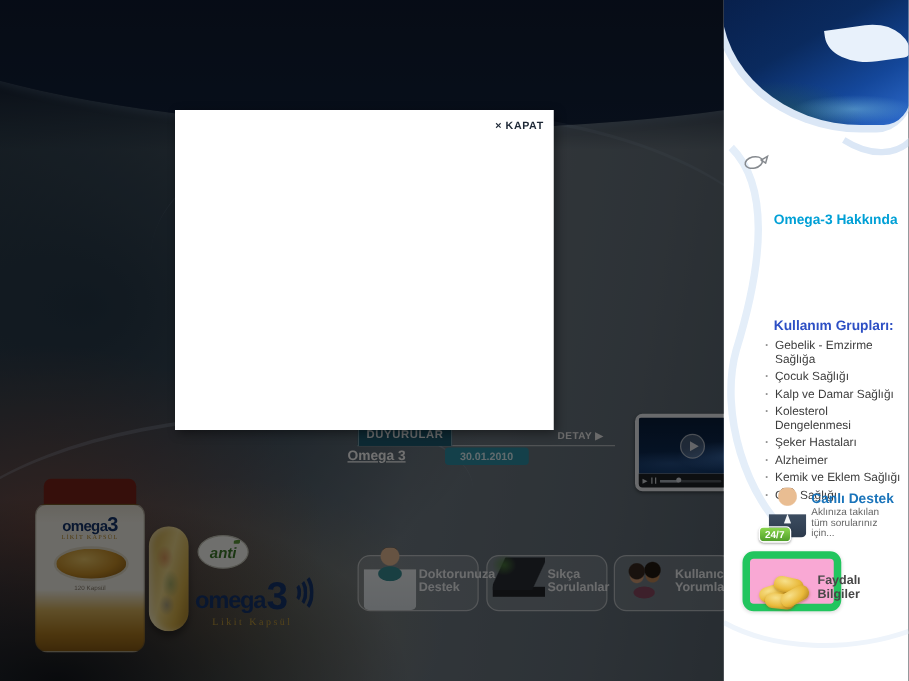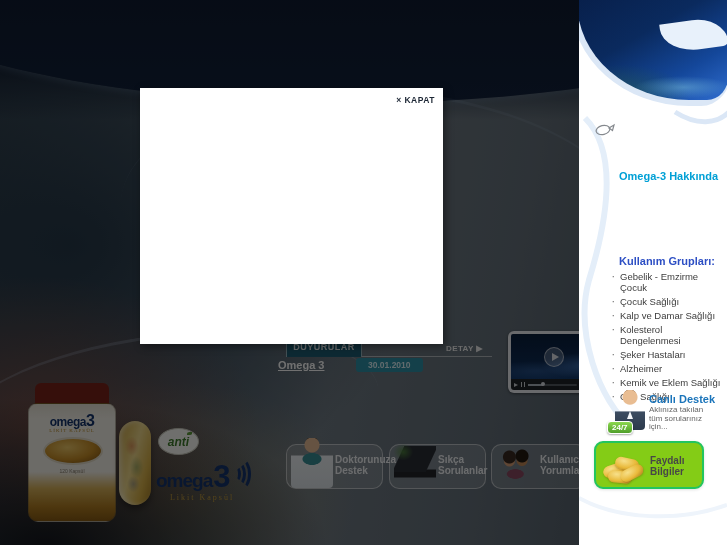--- a/index.html
+++ b/index.html
@@ -156,21 +156,21 @@
       radial-gradient(ellipse 9px 5px at 50% 7%, #6b4a30 0 5px, transparent 6px),
       linear-gradient(180deg, transparent 52%, #3c4c60 55%, #2c3a4c 100%);
     border-radius:4px;}
   .avatar::after{content:"";position:absolute;left:12px;top:21px;width:6px;height:8px;background:#f4f6f8;
     clip-path:polygon(50% 0,100% 100%,0 100%);}
   .badge{position:absolute;left:0px;top:33px;background:linear-gradient(180deg,#8cd84f,#4f9e2a);
     border:1px solid #fff;border-radius:4px;box-shadow:0 1px 2px rgba(0,0,0,.35);
     color:#fff;font-size:8px;font-weight:bold;padding:1px 4px;}
   .sup-title{position:absolute;left:42px;top:5px;color:#1a74ba;font-size:11px;font-weight:bold;}
   .sup-text{position:absolute;left:42px;top:18px;width:62px;color:#666;font-size:8px;line-height:8.5px;}
-  .useful{position:absolute;left:15px;top:441px;width:110px;height:48px;background:#84cc16;border:2px solid #22c55e;
+  .useful{position:absolute;left:15px;top:441px;width:79px;height:48px;background:#f9a8d4;border:6px solid #22c55e;
     border-radius:9px;box-shadow:0 1px 3px rgba(0,0,0,.12);cursor:pointer;}
   .caps{position:absolute;left:5px;top:7px;width:46px;height:34px;}
   .caps i{position:absolute;width:24px;height:12px;border-radius:7px;
     background:radial-gradient(ellipse at 35% 30%,#f7e08a 0%,#e9b93a 55%,#a8761a 100%);
     box-shadow:0 1px 2px rgba(120,80,10,.4);}
   .caps i:nth-child(1){left:2px;top:14px;transform:rotate(-18deg);}
   .caps i:nth-child(2){left:14px;top:8px;transform:rotate(12deg);}
   .caps i:nth-child(3){left:7px;top:21px;transform:rotate(6deg);}
   .caps i:nth-child(4){left:19px;top:17px;transform:rotate(-28deg);}
   .useful-label{position:absolute;left:54px;top:12px;color:#474747;font-size:10px;font-weight:bold;line-height:11px;}
@@ -277,21 +277,21 @@
     </svg>
     <svg class="fish" width="22" height="18">
       <ellipse cx="9" cy="9" rx="7" ry="4.5" stroke="#85898e" stroke-width="1.2" fill="none" transform="rotate(-14 9 9)"></ellipse>
       <path d="M 15,7 L 20,4 L 18.5,9.5 Z" stroke="#85898e" stroke-width="1.2" fill="none"></path>
     </svg>
 
     <div class="s-title t1">Omega-3 Hakkında</div>
 
     <div class="s-title t2">Kullanım Grupları:</div>
     <ul class="s-list l2">
-      <li>Gebelik - Emzirme Çocuk</li>
+      <li>Gebelik - Emzirme Sağlığa</li>
       <li>Çocuk Sağlığı</li>
       <li>Kalp ve Damar Sağlığı</li>
       <li>Kolesterol Dengelenmesi</li>
       <li>Şeker Hastaları</li>
       <li>Alzheimer</li>
       <li>Kemik ve Eklem Sağlığı</li>
       <li>Göz Sağlığı</li>
     </ul>
 
     <div class="support">

